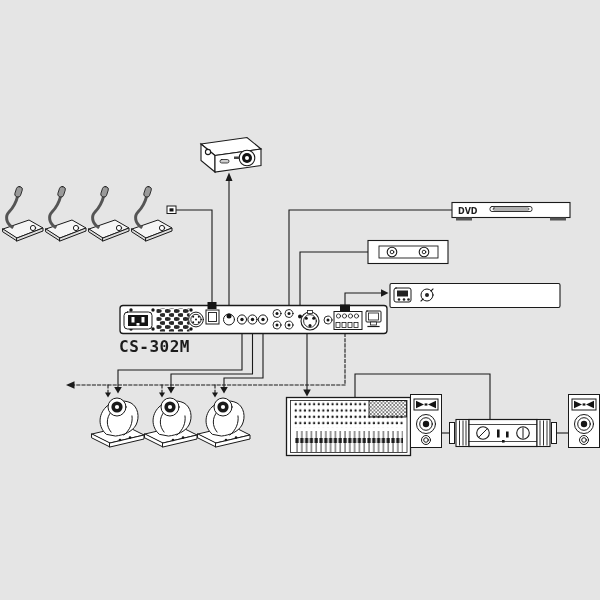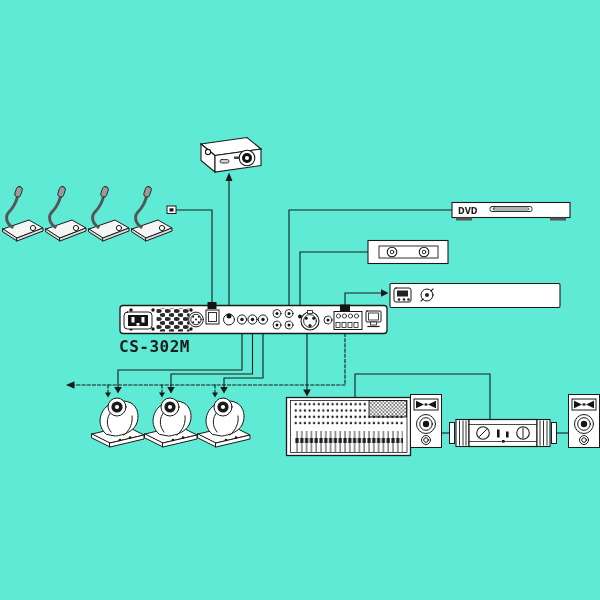--- a/index.html
+++ b/index.html
@@ -1,16 +1,16 @@
 <!DOCTYPE html>
 <html><head>
 <meta charset="utf-8">
 <style>
   html,body{margin:0;padding:0;background:#fff;}
-  #stage{position:relative;width:600px;height:600px;background:#5eead4;overflow:hidden;
+  #stage{position:relative;width:600px;height:600px;background:#e5e5e5;overflow:hidden;
          font-family:"DejaVu Sans","Liberation Sans",sans-serif;}
   svg{position:absolute;left:0;top:0;}
   .unit-label{font-family:"DejaVu Sans Mono","Liberation Mono",monospace;font-weight:bold;
               font-size:16px;letter-spacing:.5px;fill:#1c1c1c;}
   .dvd-label{font-family:"DejaVu Sans","Liberation Sans",sans-serif;font-weight:bold;
              font-size:8px;fill:#1c1c1c;}
 </style>
 </head>
 <body>
 

